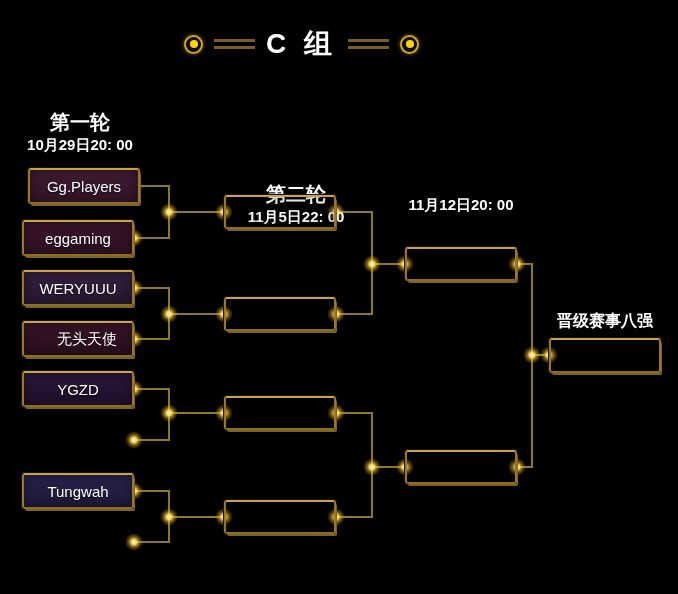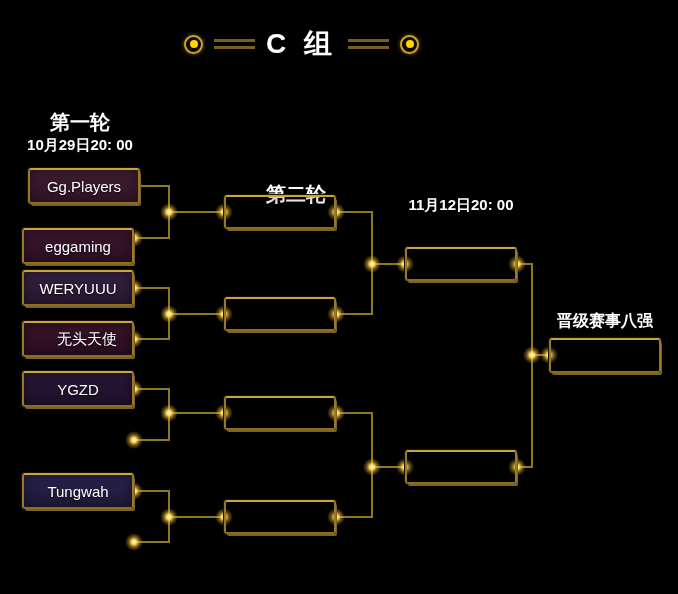--- a/index.html
+++ b/index.html
@@ -48,21 +48,21 @@
     box-shadow:2px 3px 0 -1px #7d6320, 0 0 0 1px #191207, inset 0 0 12px rgba(0,0,0,.4);
     display:flex;align-items:center;justify-content:center;
   }
   .box span{font-size:15px;color:#fff;text-shadow:0 1px 2px rgba(0,0,0,.85);white-space:nowrap;}
   .r1{left:22px;width:112px;height:36px;}
   .r2{left:224px;width:112px;height:34px;}
   .r3{left:405px;width:112px;height:34px;}
   .rf{left:549px;width:112px;height:35px;}
   
   .f1{background:linear-gradient(180deg,#3e1c30,#33142a);margin-left:6px;}
-  .f2{background:linear-gradient(180deg,#39142c,#2e1024);margin-top:8px;}
+  .f2{background:linear-gradient(180deg,#39142c,#2e1024);}
   .f3{background:linear-gradient(180deg,#33203e,#291732);}
   .f4{background:linear-gradient(180deg,#371327,#2a0e1f);padding-left:18px;}
   .f5{background:linear-gradient(180deg,#291637,#1f102b);}
   .f6{background:linear-gradient(180deg,#3a172d,#2d1124);}
   .f7{background:linear-gradient(180deg,#27224a,#1e1a3a);}
   .f8{background:linear-gradient(180deg,#221e40,#1a1733;}
   .f8{background:linear-gradient(180deg,#221e40,#1a1733);}
   .g1{background:linear-gradient(180deg,#3a112c,#2d0c22);}
   .g2{background:linear-gradient(180deg,#2f1129,#250d20);}
   .g3{background:linear-gradient(180deg,#371628,#2a1020);}
@@ -136,20 +136,21 @@
       <circle cx="549" cy="355" r="9" fill="url(#glowGrad)"></circle>
     </g>
   </svg>
 
   <div class="round-header rh1">
     <div class="round-name">第一轮</div>
     <div class="round-date">10月29日20: 00</div>
   </div>
   <div class="round-header rh2">
     <div class="round-name">第二轮</div>
+    <div class="round-date">11月5日22: 00</div>
   </div>
   <div class="round-header rh3">
     <div class="round-date">11月12日20: 00</div>
   </div>
   <div class="final-label">晋级赛事八强</div>
 
   <div class="box r1 f1" style="top:168px">
     <span>Gg.Players</span>
     </div>
   <div class="box r1 f2" style="top:220px">

